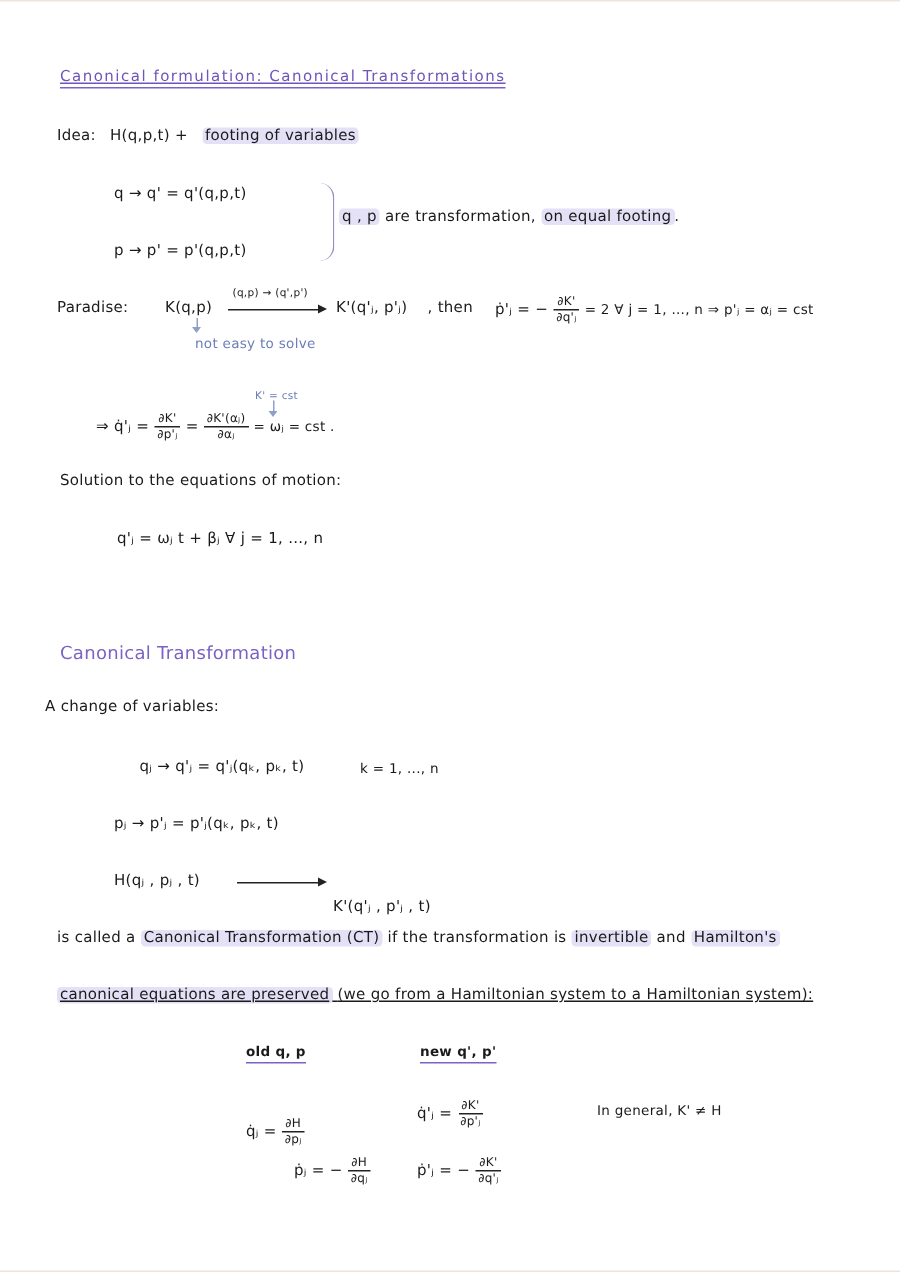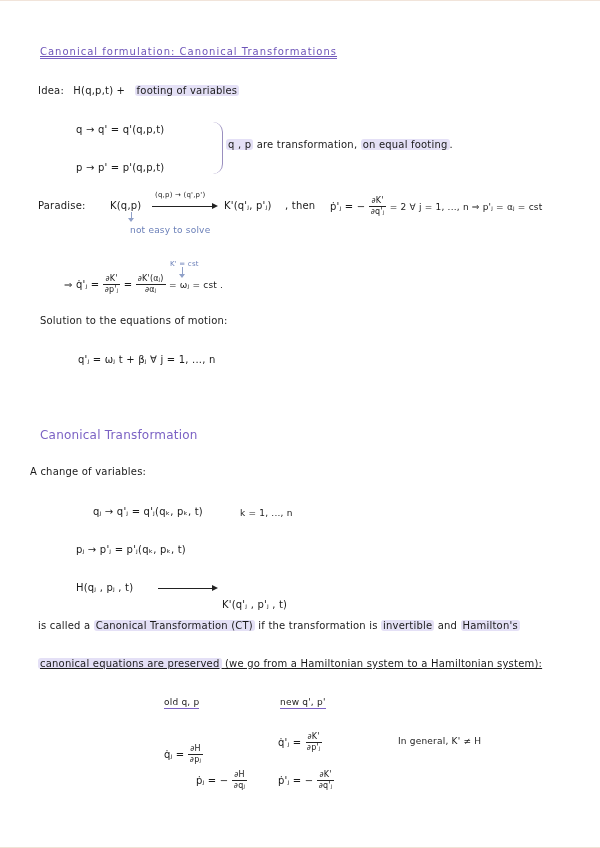--- a/index.html
+++ b/index.html
@@ -11,21 +11,21 @@
     }
     .edge-top { position:absolute; left:0; top:0; width:600px; height:1px; background:#f1e4da; }
     .edge-bottom { position:absolute; left:0; bottom:0; width:600px; height:1px; background:#efe4d6; }
     .t { position:absolute; white-space:nowrap; font-size:10px; letter-spacing:0.2px; line-height:12px; }
     .sm { font-size:9px; }
     .xs { font-size:7px; }
     .purple { color:#7b62c4; }
     .blue { color:#6a7fb8; }
     .title { font-size:10px; letter-spacing:1px; color:#6e55b8; border-bottom:1.5px solid #7b62c4; padding-bottom:0px; }
     .hl { background:#e4e0f6; border-radius:3px; padding:0 2px; }
-    .ul { border-bottom:1.5px solid #7b62c4; }
+    .ul { border-bottom:1.5px solid #7b62c4;font-weight:bold; }
     .frac { display:inline-flex; flex-direction:column; align-items:center; vertical-align:middle; font-size:8px; line-height:10px; }
     .frac .num { border-bottom:1px solid #222; padding:0 2px; }
     .frac .den { padding:0 2px; }
     .brace { position:absolute; left:212px; top:122px; width:10px; height:52px;
       border-right:1px solid #9a8fbf; border-radius:0 10px 10px 0; }
     .arrow-line { position:absolute; height:1px; background:#222; }
     .arrow-head { position:absolute; width:0; height:0; border-top:3px solid transparent; border-bottom:3px solid transparent; border-left:6px solid #222; }
     .v-arrow { position:absolute; width:1px; background:#8fa0c8; }
     .v-head { position:absolute; width:0; height:0; border-left:3px solid transparent; border-right:3px solid transparent; border-top:4px solid #8fa0c8; }
   </style>

